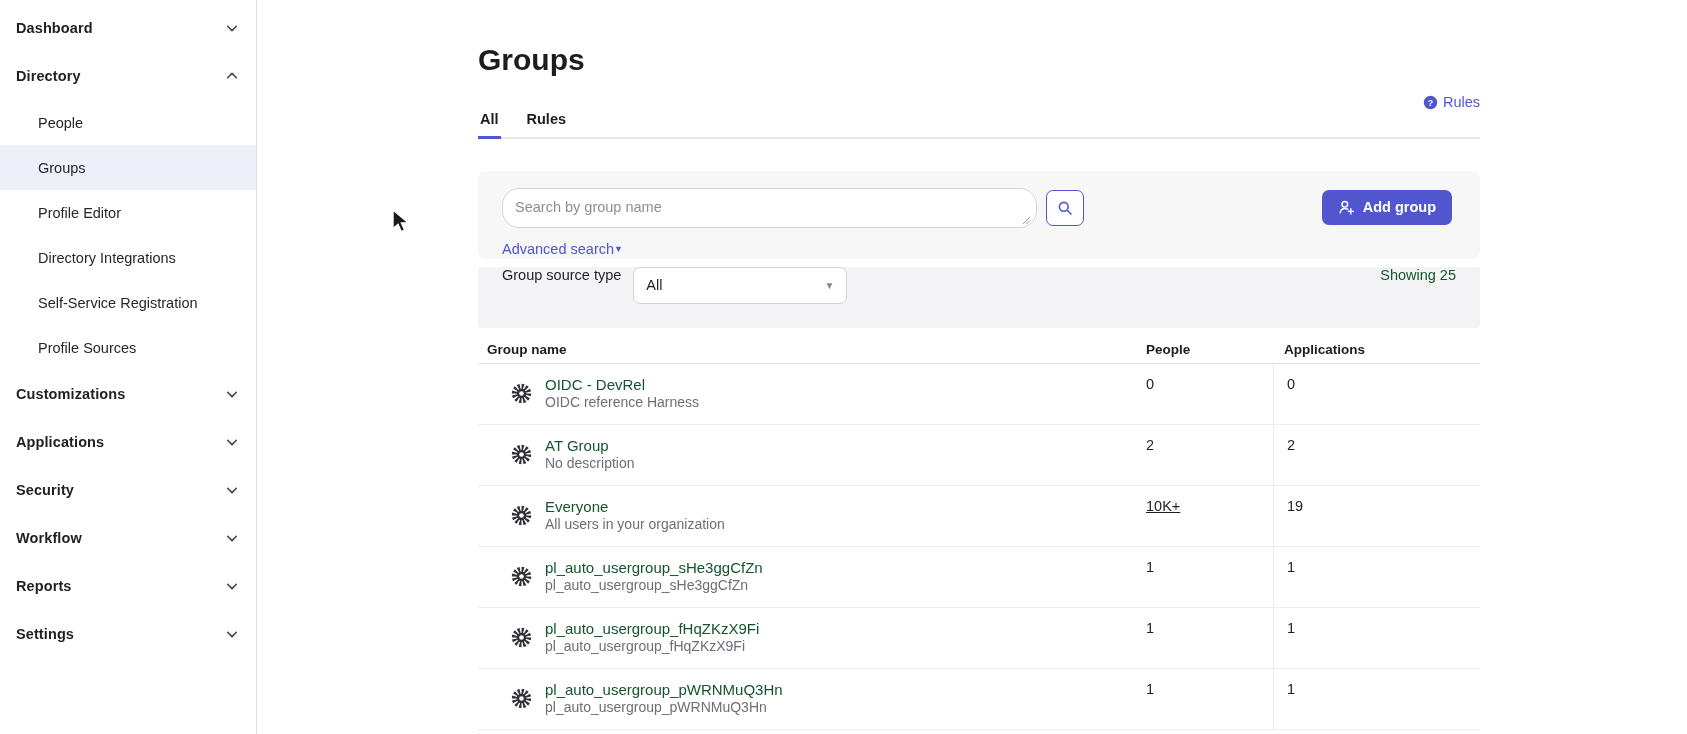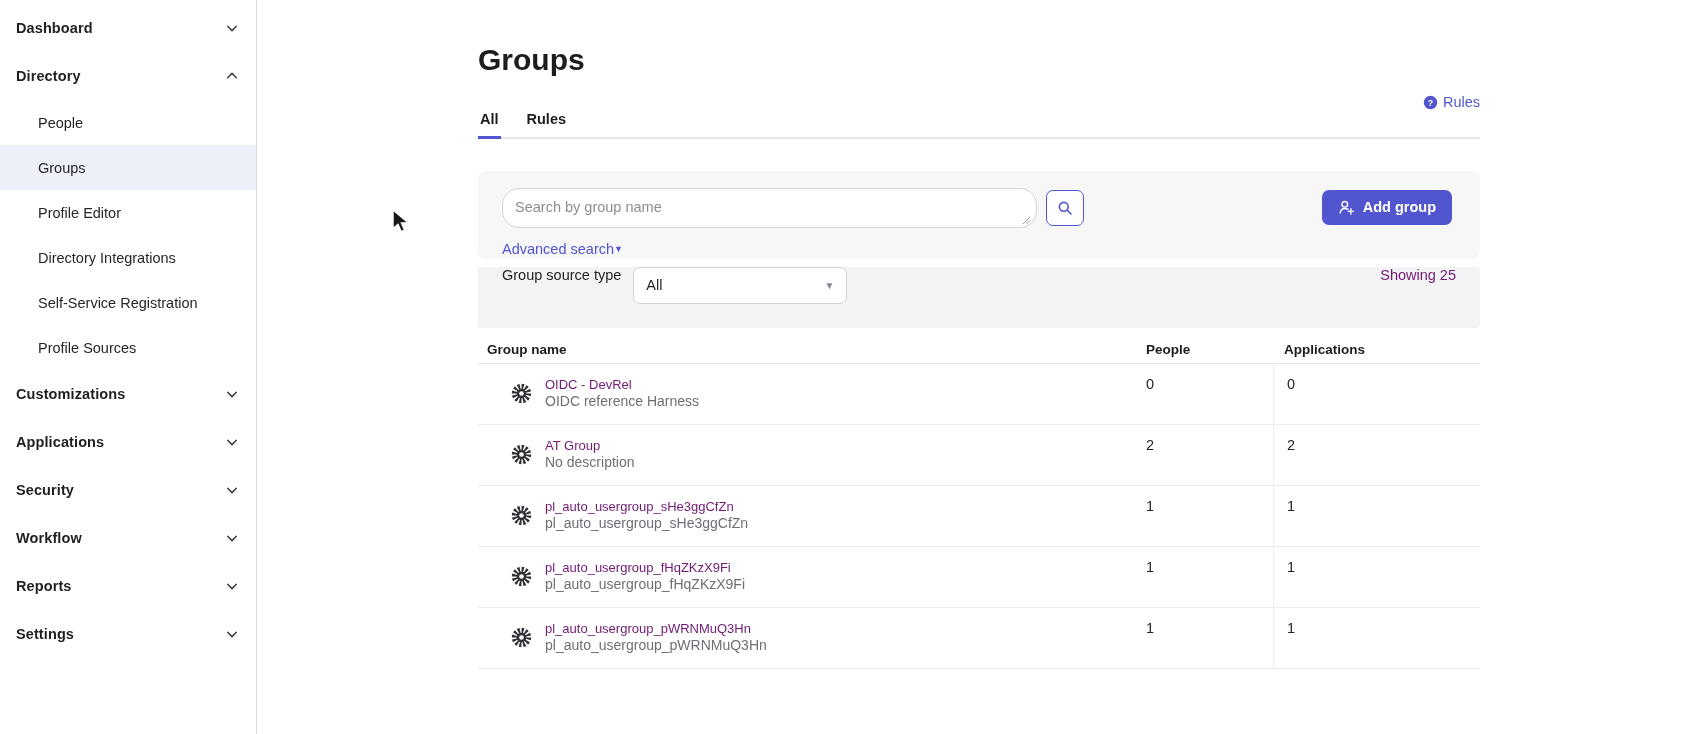--- a/index.html
+++ b/index.html
@@ -49,33 +49,33 @@
   .advanced .caret { font-size:9px; }
 
   
   .filter-strip { margin-top:8px; height:61px; background:#f3f3f5; border-radius:3px; display:flex;
     align-items:flex-start; padding:0 24px; }
   .filter-label { font-size:14.5px; color:#1f1f24; }
   .select { margin-left:12px; width:214px; height:37px; background:#fff; border:1px solid #d1d1d6; border-radius:7px;
     display:flex; align-items:center; padding:0 12px; cursor:pointer; }
   .select-value { font-size:14.5px; color:#1f1f24; }
   .select .caret { margin-left:auto; color:#8a8a93; font-size:10px; }
-  .showing { margin-left:auto; font-size:14.5px; color:#701a75; }
+  .showing { margin-left:auto; font-size:14.5px; color:#14532d; }
 
   
   .table { margin-top:8px; }
   .thead { display:grid; grid-template-columns:668px 127px 207px; height:28px; align-items:center;
     border-bottom:1px solid #e3e3e6; }
   .th { font-size:13.5px; font-weight:700; color:#1d1d21; }
   .th.name { padding-left:9px; }
   .th.apps { padding-left:11px; }
   .trow { display:grid; grid-template-columns:668px 127px 207px; height:61px; border-bottom:1px solid #ececef; }
   .cell-name { display:flex; align-items:center; padding-left:32px; gap:12px; }
   .group-icon { flex:0 0 auto; display:flex; }
-  .name-text .gname { font-size:13px; color:#701a75; text-decoration:none; cursor:pointer; display:block; }
+  .name-text .gname { font-size:15px; color:#14532d; text-decoration:none; cursor:pointer; display:block; }
   .name-text .gdesc { font-size:14px; color:#6e6e78; margin-top:4px; }
   .cell-count { padding-top:12px; font-size:14.5px; color:#1f1f24; }
   .cell-apps { border-left:1px solid #ececef; padding-left:13px; }
   .u { text-decoration:underline; cursor:pointer; }
 
   .cursor { position:absolute; left:391px; top:209px; z-index:50; pointer-events:none; }
 </style>
 </head>
 <body>
 
@@ -259,20 +259,37 @@
               </span>
             <span class="name-text">
               <a class="gname">AT Group</a>
               <span class="gdesc">No description</span>
             </span>
           </div>
           <div class="cell-count">2</div>
           <div class="cell-count cell-apps">2</div>
         </div>
 
+        <div class="trow">
+          <div class="cell-name">
+            <span class="group-icon">
+                <svg width="23" height="23" viewBox="0 0 24 24">
+                  <circle cx="12" cy="12" r="7" fill="none" stroke="#303036" stroke-width="6.2" stroke-dasharray="2.1 1.55"></circle>
+                  <circle cx="12" cy="12" r="5" fill="#303036"></circle>
+                  <circle cx="12" cy="12" r="2.4" fill="#ffffff"></circle>
+                </svg>
+              </span>
+            <span class="name-text">
+              <a class="gname">Everyone</a>
+              <span class="gdesc">All users in your organization</span>
+            </span>
+          </div>
+          <div class="cell-count"><span class="u">10K+</span></div>
+          <div class="cell-count cell-apps">19</div>
+        </div>
 
         <div class="trow">
           <div class="cell-name">
             <span class="group-icon">
                 <svg width="23" height="23" viewBox="0 0 24 24">
                   <circle cx="12" cy="12" r="7" fill="none" stroke="#303036" stroke-width="6.2" stroke-dasharray="2.1 1.55"></circle>
                   <circle cx="12" cy="12" r="5" fill="#303036"></circle>
                   <circle cx="12" cy="12" r="2.4" fill="#ffffff"></circle>
                 </svg>
               </span>

